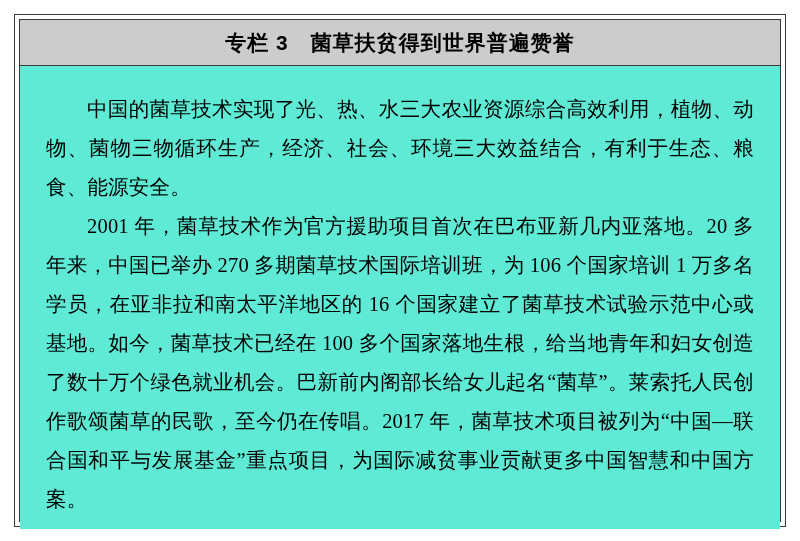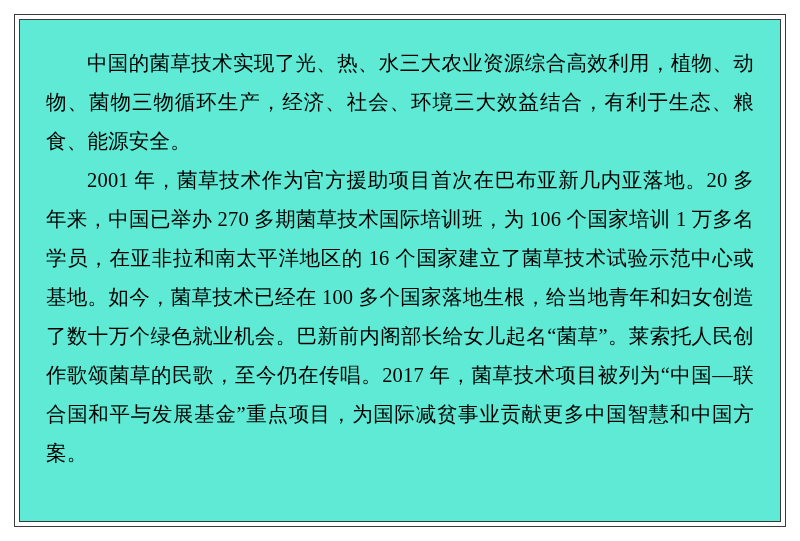--- a/index.html
+++ b/index.html
@@ -80,20 +80,23 @@
     margin-top: 0px;
   }
 </style>
 </head>
 <body>
 
 <div class="page">
   <div class="box">
     <div class="box-inner">
 
+      <div class="title-bar">
+        <div class="title-text">专栏 3　菌草扶贫得到世界普遍赞誉</div>
+      </div>
 
       <div class="body-area">
         <p class="para">中国的菌草技术实现了光、热、水三大农业资源综合高效利用，植物、动物、菌物三物循环生产，经济、社会、环境三大效益结合，有利于生态、粮食、能源安全。</p>
         <p class="para">2001 年，菌草技术作为官方援助项目首次在巴布亚新几内亚落地。20 多年来，中国已举办 270 多期菌草技术国际培训班，为 106 个国家培训 1 万多名学员，在亚非拉和南太平洋地区的 16 个国家建立了菌草技术试验示范中心或基地。如今，菌草技术已经在 100 多个国家落地生根，给当地青年和妇女创造了数十万个绿色就业机会。巴新前内阁部长给女儿起名“菌草”。莱索托人民创作歌颂菌草的民歌，至今仍在传唱。2017 年，菌草技术项目被列为“中国—联合国和平与发展基金”重点项目，为国际减贫事业贡献更多中国智慧和中国方案。</p>
       </div>
 
     </div>
   </div>
 </div>
 

